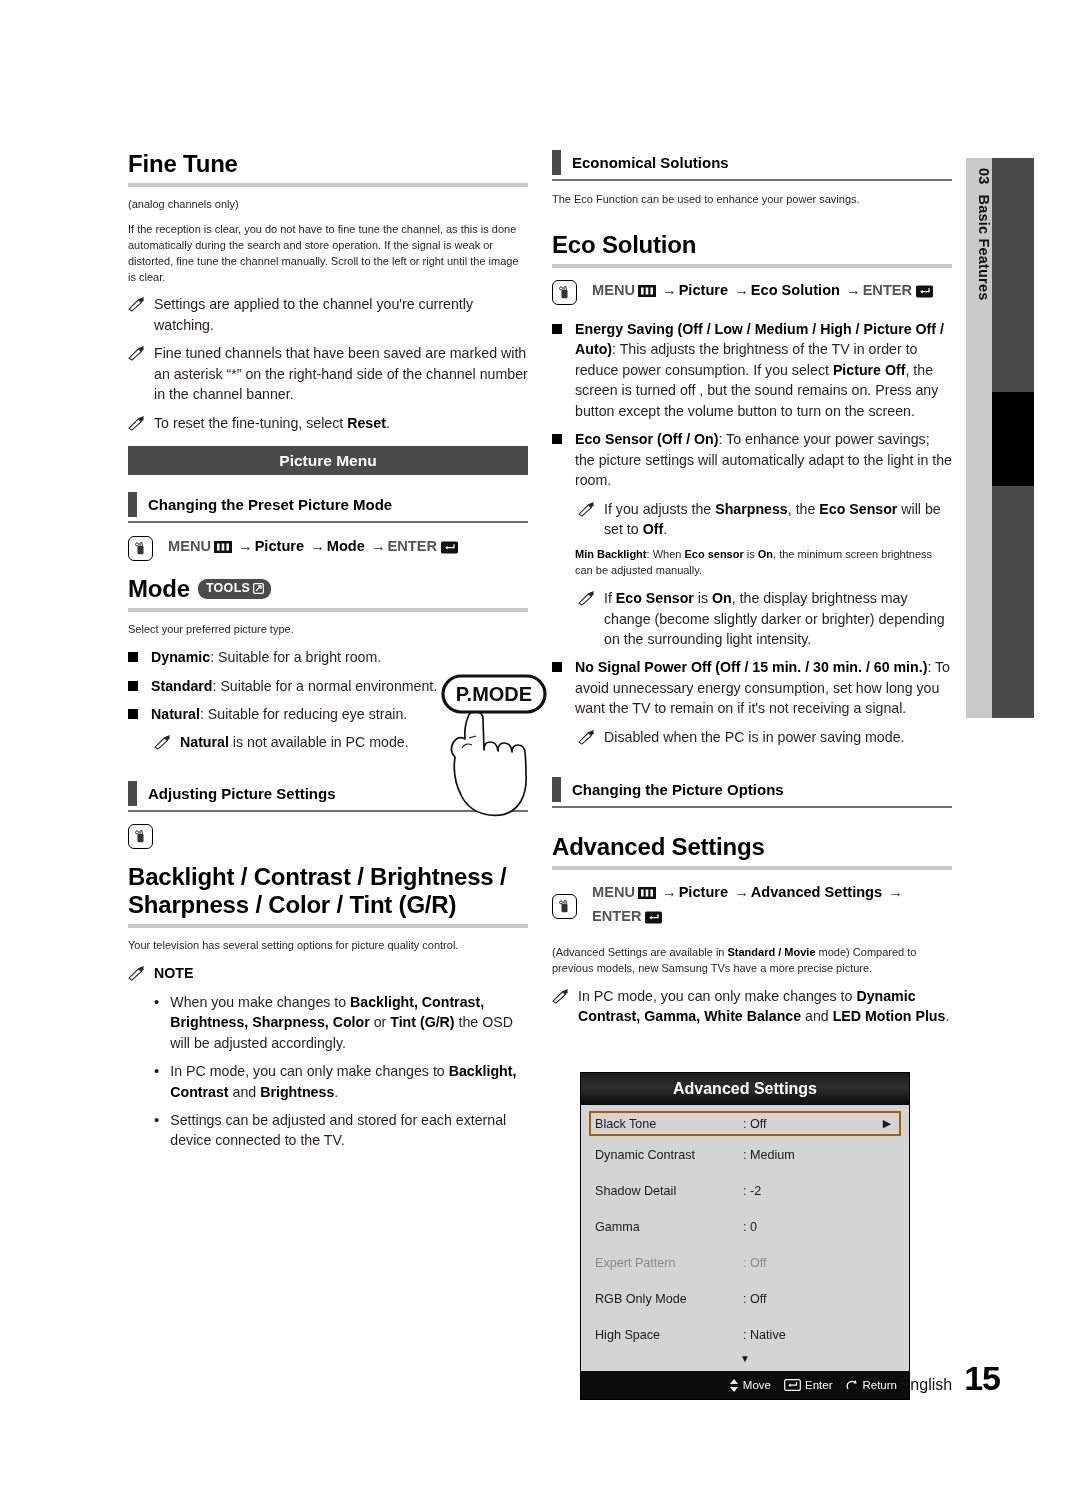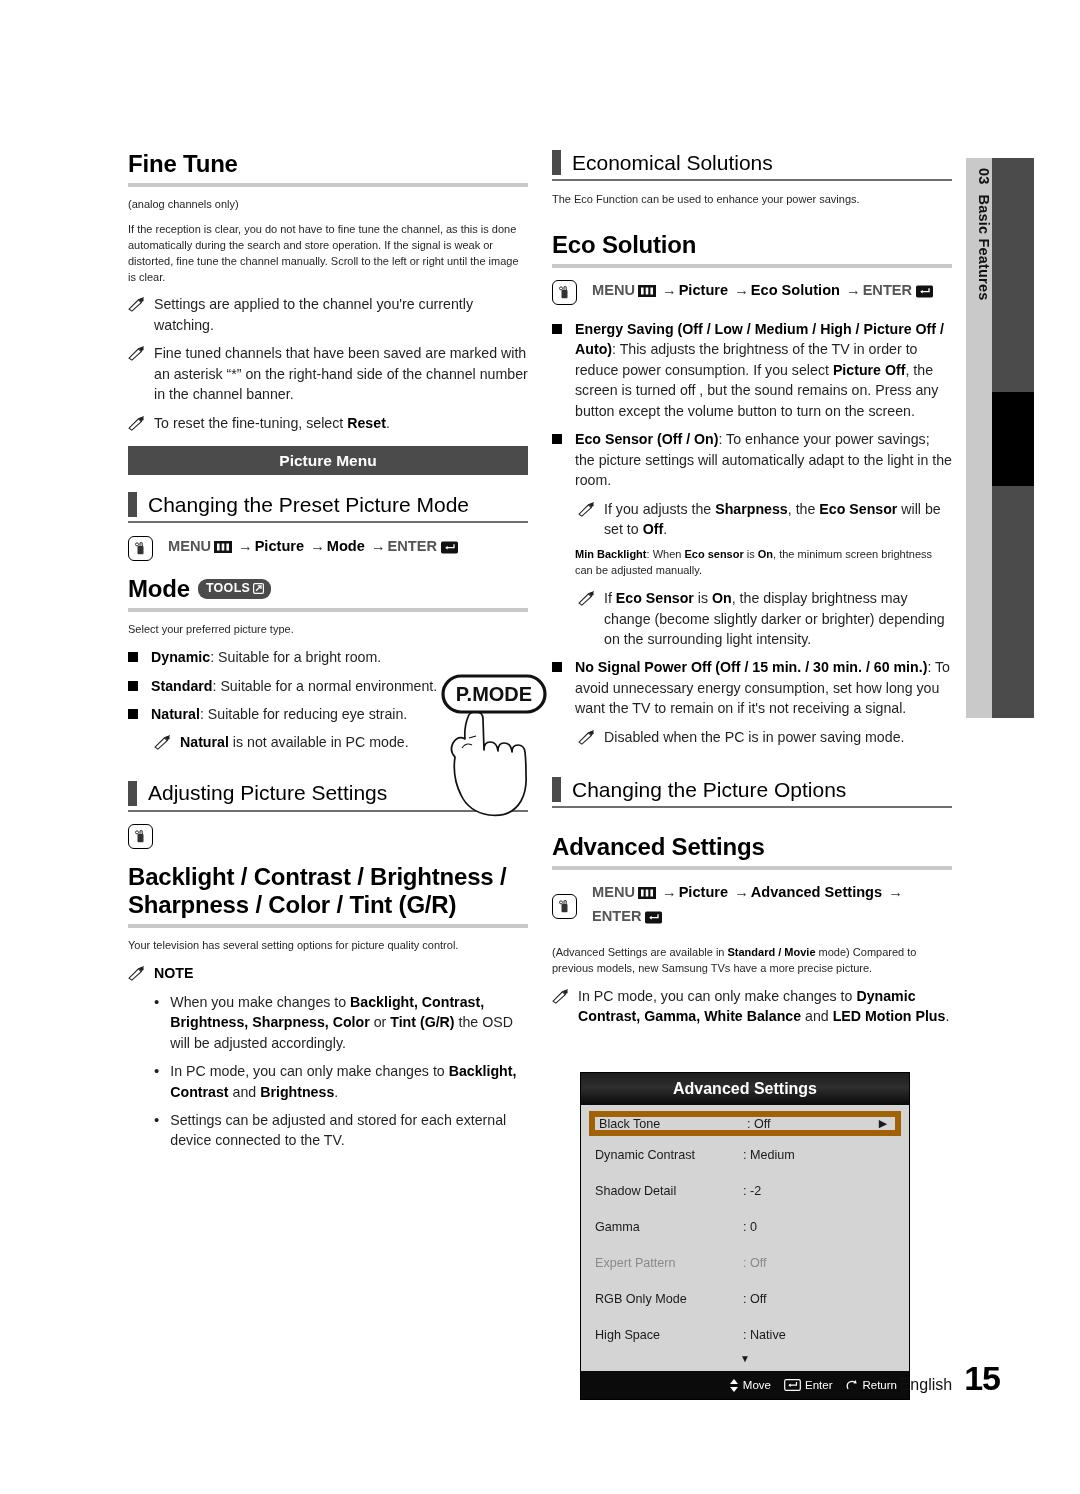--- a/index.html
+++ b/index.html
@@ -46,21 +46,21 @@
     line-height: 1.18; color: #000;
   }
   .rule-thick {
     height: 4px; background: #c9c9c9; margin-top: 5px; margin-bottom: 10px;
   }
   .subhead {
     display: flex; align-items: center; gap: 11px;
     margin-bottom: 0;
   }
   .subhead .bar { width: 9px; height: 25px; background: #4b4b4b; flex: none; }
-  .subhead .txt { font-size: 21px; font-weight: normal; color: #000; }
+  .subhead .txt { font-size: 15px; font-weight: bold; color: #000; }
   .rule-thin { height: 2px; background: #6f6f6f; margin-top: 4px; margin-bottom: 11px; }
 
   
   p.body { font-size: 11px; line-height: 1.44; margin-bottom: 9px; }
   b { font-weight: bold; color: #000; }
 
   
   .note {
     display: flex; gap: 7px; font-size: 14.2px; line-height: 1.44;
     margin-bottom: 8px;
@@ -136,21 +136,21 @@
   .osd-list { padding: 6px 10px 4px 10px; background: #d4d4d4; }
   .osd-row {
     display: flex; align-items: center;
     height: 21px; font-size: 12.6px; color: #1a1a1a;
     padding: 18px 4px;
   }
   .osd-row .label { width: 148px; }
   .osd-row .value { flex: 1; }
   .osd-row .arrow { width: 16px; text-align: center; font-size: 11px; }
   .osd-row.selected {
-    border: 6px solid #a16207; height: 25px; background: #d4d4d4;
+    border: 2px solid #a16207; height: 25px; background: #d4d4d4;
     margin: 0 -2px 1px -2px; padding: 0 4px;
   }
   .osd-row.disabled { color: #8a8a8a; }
   .osd-more { text-align: center; font-size: 10px; color: #1a1a1a; height: 14px; }
   .osd-foot {
     height: 28px; background: #0b0b0b; color: #fff;
     display: flex; align-items: center; justify-content: flex-end;
     gap: 13px; padding-right: 12px; font-size: 11.5px;
   }
   .osd-foot .fitem { display: flex; align-items: center; gap: 4px; }

